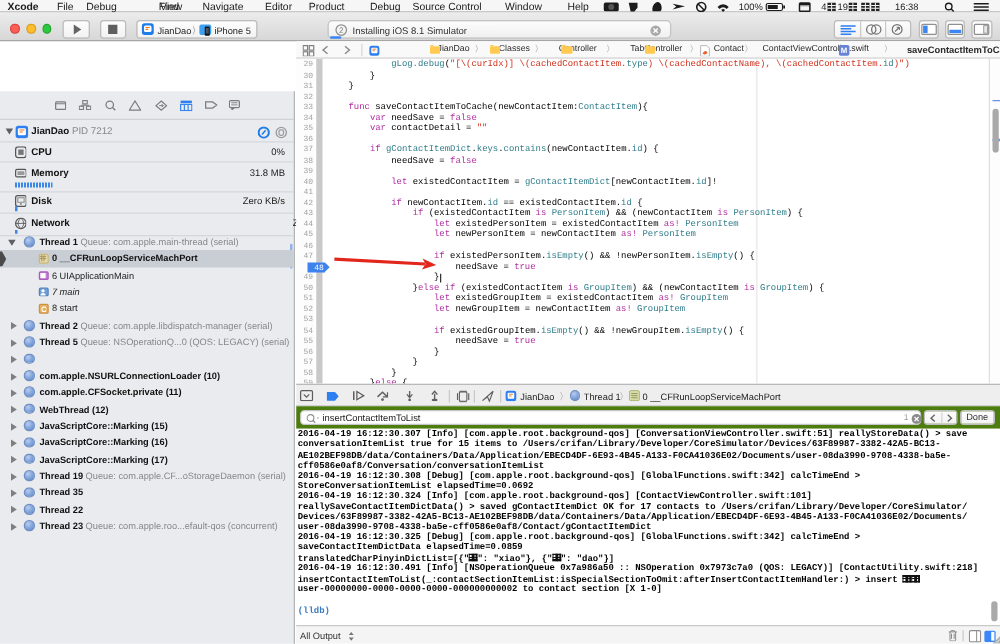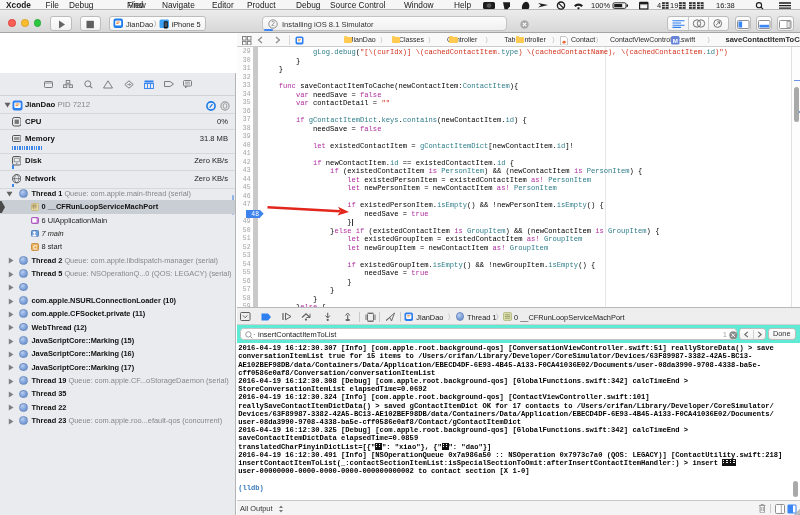--- a/index.html
+++ b/index.html
@@ -43,21 +43,21 @@
          font-size:6.4px;line-height:8.5px;color:#a2a3a5;font-family:"Liberation Mono",monospace;}
   #code{position:absolute;left:24.7px;top:1px;font-size:7.13px;line-height:8.5px;color:#000;}
   #code .k{color:#b02da0;}
   #code .t{color:#2f7d8a;}
   #code .s{color:#d12f1b;}
   #pageguide{position:absolute;left:368px;top:0;width:1px;height:260px;background:#e7e7e7;}
   #edscroll{position:absolute;left:554px;top:0;width:9px;height:260px;background:#fdfdfd;border-left:1px solid #e0e0e0;}
   
   #debugbar{position:absolute;left:237px;top:307px;width:563px;height:18px;background:#eeeeee;
             border-top:1px solid #b9b9b9;border-bottom:1px solid #d0d0d0;box-sizing:border-box;}
-  #searchbar{position:absolute;left:237px;top:325px;width:563px;height:18px;background:#5eead4;}
+  #searchbar{position:absolute;left:237px;top:325px;width:563px;height:18px;background:#4d7c0f;}
   #console{position:absolute;left:237px;top:343px;width:563px;height:157px;background:#fff;}
   #console pre{position:absolute;left:1.2px;top:1.2px;font-size:7.15px;line-height:8.2px;
                font-weight:bold;color:#000;}
   #console .lldb{color:#3a7dbf;}
   .cjk{display:inline-block;width:6.6px;height:6.6px;vertical-align:-1px;
        background:linear-gradient(90deg,#111 0 1px,transparent 1px 2.2px,#111 2.2px 4.4px,transparent 4.4px 5.5px,#111 5.5px),linear-gradient(#111 0 1.2px,#f8f8f8 1.2px 2.2px,#111 2.2px 3.4px,#f8f8f8 3.4px 4.4px,#111 4.4px);}
   #bottombar{position:absolute;left:237px;top:500px;width:563px;height:15px;background:#f4f4f4;
              border-top:1px solid #c9c9c9;box-sizing:border-box;}
   
   #sfilter{position:absolute;left:0;top:462px;width:235px;height:20px;
@@ -137,21 +137,21 @@
         </svg>
       <span class="abs" style="left:16.5px;top:3px;font-size:7.4px;color:#1c1c1c;">JianDao</span>
       <span class="abs" style="left:44.5px;top:2.8px;font-size:7.4px;color:#9a9a9a;">〉</span>
       <svg class="abs" style="left:49.5px;top:2.2px;" width="10.5" height="10">
           <rect x="0.5" y="0.5" width="9.5" height="8.5" rx="1.6" fill="#3da0f2"></rect>
           <rect x="4.8" y="2.2" width="4" height="7.3" rx="0.8" fill="#111"></rect>
           <rect x="5.6" y="3.3" width="2.4" height="4.6" fill="#4a5460"></rect>
         </svg>
       <span class="abs" style="left:62px;top:3px;font-size:7.4px;color:#1c1c1c;">iPhone 5</span>
     </div>
-    <div class="abs" style="left:262px;top:5.5px;width:245px;height:15.5px;background:linear-gradient(#fcfcfc,#f0f0f0);border:1px solid #c3c3c3;border-radius:4px;box-sizing:border-box;padding-left:25px;">
+    <div class="abs" style="left:262px;top:5.5px;width:275px;height:15.5px;background:linear-gradient(#fcfcfc,#f0f0f0);border:1px solid #c3c3c3;border-radius:4px;box-sizing:border-box;padding-left:25px;">
       <svg class="abs" style="left:5px;top:2.5px;" width="10" height="10">
           <circle cx="5" cy="5" r="4.2" fill="none" stroke="#8e8e8e" stroke-width="1"></circle>
           <text x="5" y="7.4" text-anchor="middle" font-size="6.5" fill="#7e7e7e" font-family="Liberation Sans">2</text>
         </svg>
       <span class="abs" style="left:19px;top:3px;font-size:7.6px;color:#333;">Installing iOS 8.1 Simulator</span>
       <svg class="abs" style="left:257px;top:3px;" width="9" height="9">
           <circle cx="4.5" cy="4.5" r="4.2" fill="#a9a9a9"></circle>
           <path d="M2.8 2.8 l3.4 3.4 M6.2 2.8 l-3.4 3.4" stroke="#fff" stroke-width="1.1"></path>
         </svg>
       <div class="abs" style="left:1px;top:12.5px;width:9px;height:2px;background:#3b86f7;border-radius:1px;"></div>
@@ -266,21 +266,21 @@
       <svg class="abs" style="left:11.5px;top:2px;" width="9.5" height="9.5">
           <rect x="0.5" y="0.5" width="8.5" height="8.5" rx="1.6" fill="none" stroke="#555" stroke-width="1"></rect>
           <rect x="2.2" y="2.2" width="5.1" height="3.6" fill="none" stroke="#888" stroke-width="0.8"></rect>
           <circle cx="4.7" cy="7.2" r="0.8" fill="#888"></circle>
         </svg>
       <b style="position:absolute;left:25px;font-size:7.8px;">Disk</b>
         <span class="gval">Zero KB/s</span>
     </div>
     <div class="abs" style="left:11.5px;top:92px;width:2px;height:3.5px;background:#3c87e8;"></div>
     <div class="sdiv" style="top:96.5px;"></div>
-    <div class="srow" style="top:99px;height:13px;line-height:13px;">
+    <div class="srow" style="top:99px;height:13px;line-height:13px;padding-left:40px;">
       <svg class="abs" style="left:11.5px;top:2px;" width="9.5" height="9.5">
           <circle cx="4.7" cy="4.7" r="4.2" fill="none" stroke="#555" stroke-width="1"></circle>
           <path d="M0.5 4.7 h8.4 M4.7 0.5 c-3 2.8 -3 5.6 0 8.4 M4.7 0.5 c3 2.8 3 5.6 0 8.4" stroke="#555" stroke-width="0.7" fill="none"></path>
         </svg>
       <b style="position:absolute;left:25px;font-size:7.8px;">Network</b>
         <span class="gval">Zero KB/s</span>
     </div>
     <div class="abs" style="left:11.5px;top:110.5px;width:2px;height:3.5px;background:#3c87e8;"></div>
     <div class="sdiv" style="top:114.5px;"></div>
     <div class="abs" style="left:231.5px;top:122px;width:2.5px;height:20px;background:#8fb2e8;border-radius:1px;"></div>

